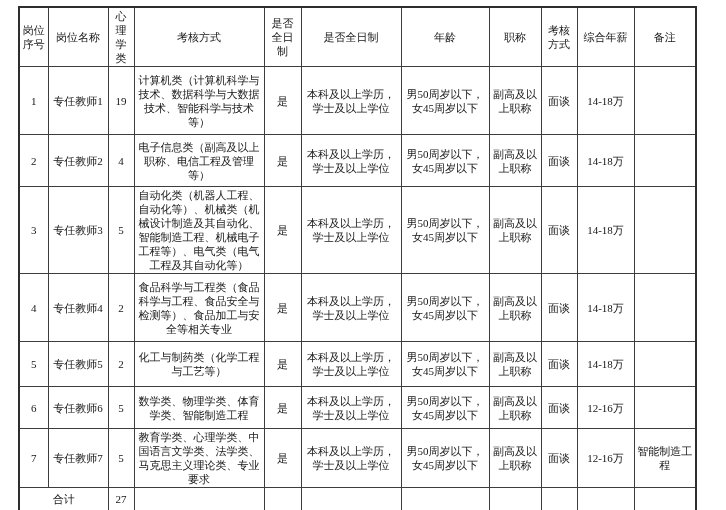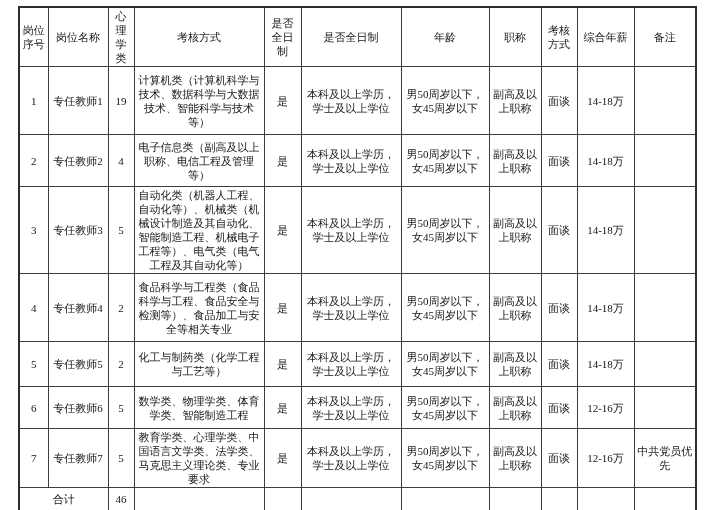--- a/index.html
+++ b/index.html
@@ -156,27 +156,27 @@
           <td>7</td>
           <td>专任教师7</td>
           <td>5</td>
           <td>教育学类、心理学类、中国语言文学类、法学类、马克思主义理论类、专业要求</td>
           <td>是</td>
           <td>本科及以上学历，学士及以上学位</td>
           <td>男50周岁以下，女45周岁以下</td>
           <td>副高及以上职称</td>
           <td>面谈</td>
           <td>12-16万</td>
-          <td>中共党员优先</td>
+          <td>智能制造工程</td>
         </tr>
       </tbody>
     <tfoot>
       <tr>
         <td colspan="2">合计</td>
-        <td>46</td>
+        <td>27</td>
         <td></td>
         <td></td>
         <td></td>
         <td></td>
         <td></td>
         <td></td>
         <td></td>
         <td></td>
       </tr>
     </tfoot>

